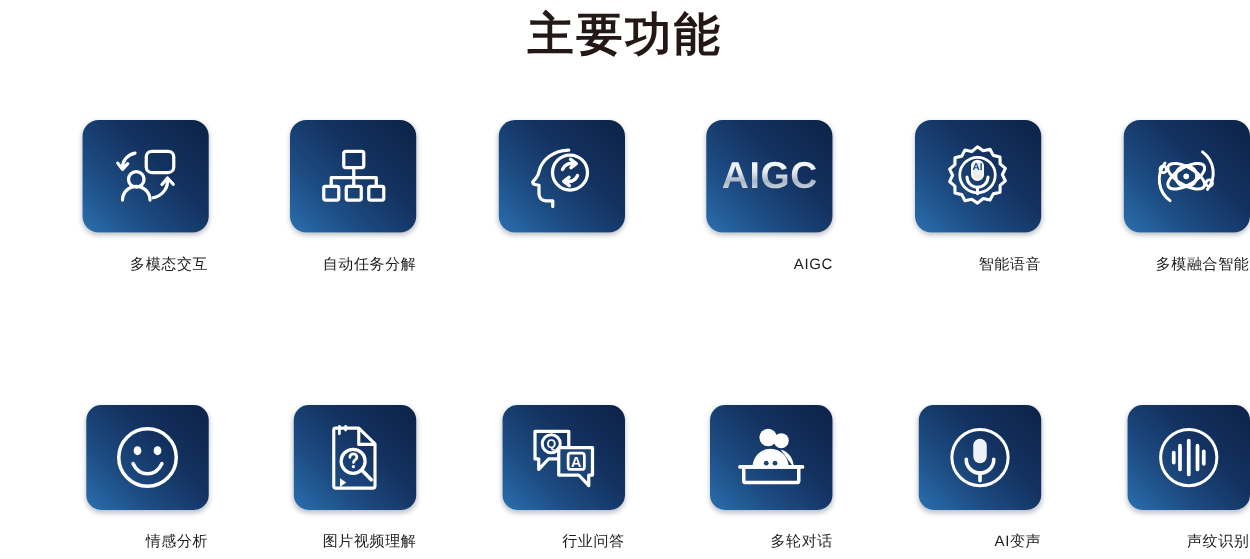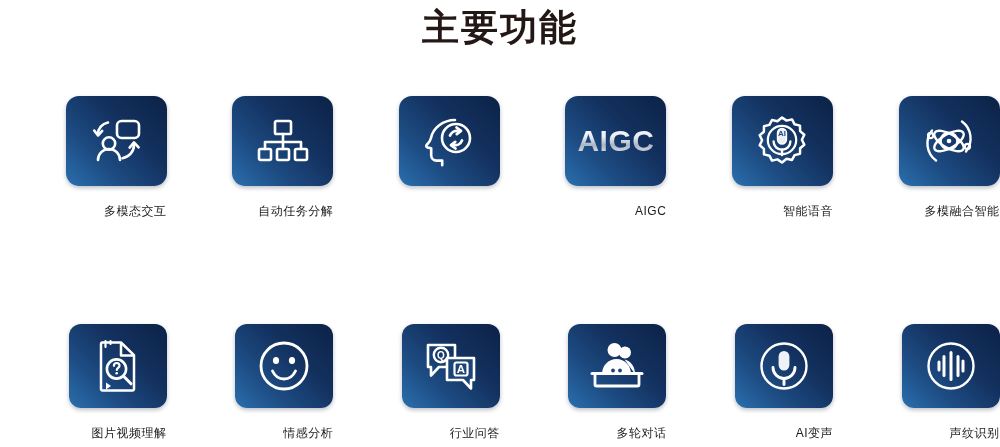--- a/index.html
+++ b/index.html
@@ -159,48 +159,48 @@
         </div>
         <div class="label">多模融合智能</div>
       </div>
 
     </div>
 
     <div class="row row-2">
 
       <div class="cell">
         <div class="tile">
+          <svg width="52" height="52" viewBox="0 0 52 52" fill="none">
+            <circle cx="26" cy="26" r="23" stroke="#fff" stroke-width="2.8"></circle>
+            <ellipse cx="18" cy="20.5" rx="3.1" ry="3.6" fill="#fff"></ellipse>
+            <ellipse cx="34" cy="20.5" rx="3.1" ry="3.6" fill="#fff"></ellipse>
+            <path d="M14.5 31c2.5 5.3 7 8 11.5 8s9-2.7 11.5-8" stroke="#fff" stroke-width="2.9" stroke-linecap="round"></path>
+          </svg>
+        </div>
+        <div class="label">情感分析</div>
+      </div>
+
+      <div class="cell">
+        <div class="tile">
           <svg width="46" height="54" viewBox="0 0 46 54" fill="none">
             <path d="M7 3.5h19l13 12.6V50a1.5 1.5 0 0 1-1.5 1.5h-30A1.5 1.5 0 0 1 6 50V5a1.5 1.5 0 0 1 1.5-1.5z" stroke="#fff" stroke-width="2.5" stroke-linejoin="round"></path>
             <path d="M26 3.5v13h13" stroke="#fff" stroke-width="2.5" stroke-linejoin="round"></path>
             <path d="M10.5 2v6M15.5 2v3" stroke="#fff" stroke-width="2.2" stroke-linecap="round"></path>
             <circle cx="21.5" cy="30" r="9.6" stroke="#fff" stroke-width="2.6"></circle>
             <path d="M28.6 37.2l7.4 7.6" stroke="#fff" stroke-width="3" stroke-linecap="round"></path>
             <path d="M18.9 26.8c0-1.6 1.3-2.8 2.8-2.8 1.6 0 2.8 1.2 2.8 2.7 0 2.1-2.7 2.2-2.7 4.2" stroke="#fff" stroke-width="2.2" stroke-linecap="round"></path>
             <circle cx="21.7" cy="34.3" r="1.3" fill="#fff"></circle>
             <path d="M11 43.5l5 3.5-5 3.5v-7z" fill="#fff"></path>
           </svg>
         </div>
         <div class="label">图片视频理解</div>
       </div>
 
       <div class="cell">
         <div class="tile">
-          <svg width="52" height="52" viewBox="0 0 52 52" fill="none">
-            <circle cx="26" cy="26" r="23" stroke="#fff" stroke-width="2.8"></circle>
-            <ellipse cx="18" cy="20.5" rx="3.1" ry="3.6" fill="#fff"></ellipse>
-            <ellipse cx="34" cy="20.5" rx="3.1" ry="3.6" fill="#fff"></ellipse>
-            <path d="M14.5 31c2.5 5.3 7 8 11.5 8s9-2.7 11.5-8" stroke="#fff" stroke-width="2.9" stroke-linecap="round"></path>
-          </svg>
-        </div>
-        <div class="label">情感分析</div>
-      </div>
-
-      <div class="cell">
-        <div class="tile">
           <svg width="56" height="52" viewBox="0 0 56 52" fill="none">
             <path d="M5 5h27v22H16l-8 8.5V27H5V5z" stroke="#fff" stroke-width="2.6" stroke-linejoin="round"></path>
             <circle cx="18" cy="15" r="7.2" stroke="#fff" stroke-width="2.4"></circle>
             <path d="M22.6 19.6l3 3" stroke="#fff" stroke-width="2.4" stroke-linecap="round"></path>
             <text x="18" y="18.6" font-family="Liberation Sans, sans-serif" font-size="10" font-weight="bold" fill="#fff" text-anchor="middle">Q</text>
             <path d="M24 18h27v22h-3v8.5l-8-8.5H24V18z" fill="#1c4476" stroke="#fff" stroke-width="2.6" stroke-linejoin="round"></path>
             <rect x="31.5" y="22.5" width="13" height="13" rx="2" stroke="#fff" stroke-width="2.2"></rect>
             <text x="38" y="33.4" font-family="Liberation Sans, sans-serif" font-size="11.5" font-weight="bold" fill="#fff" text-anchor="middle">A</text>
           </svg>
         </div>

